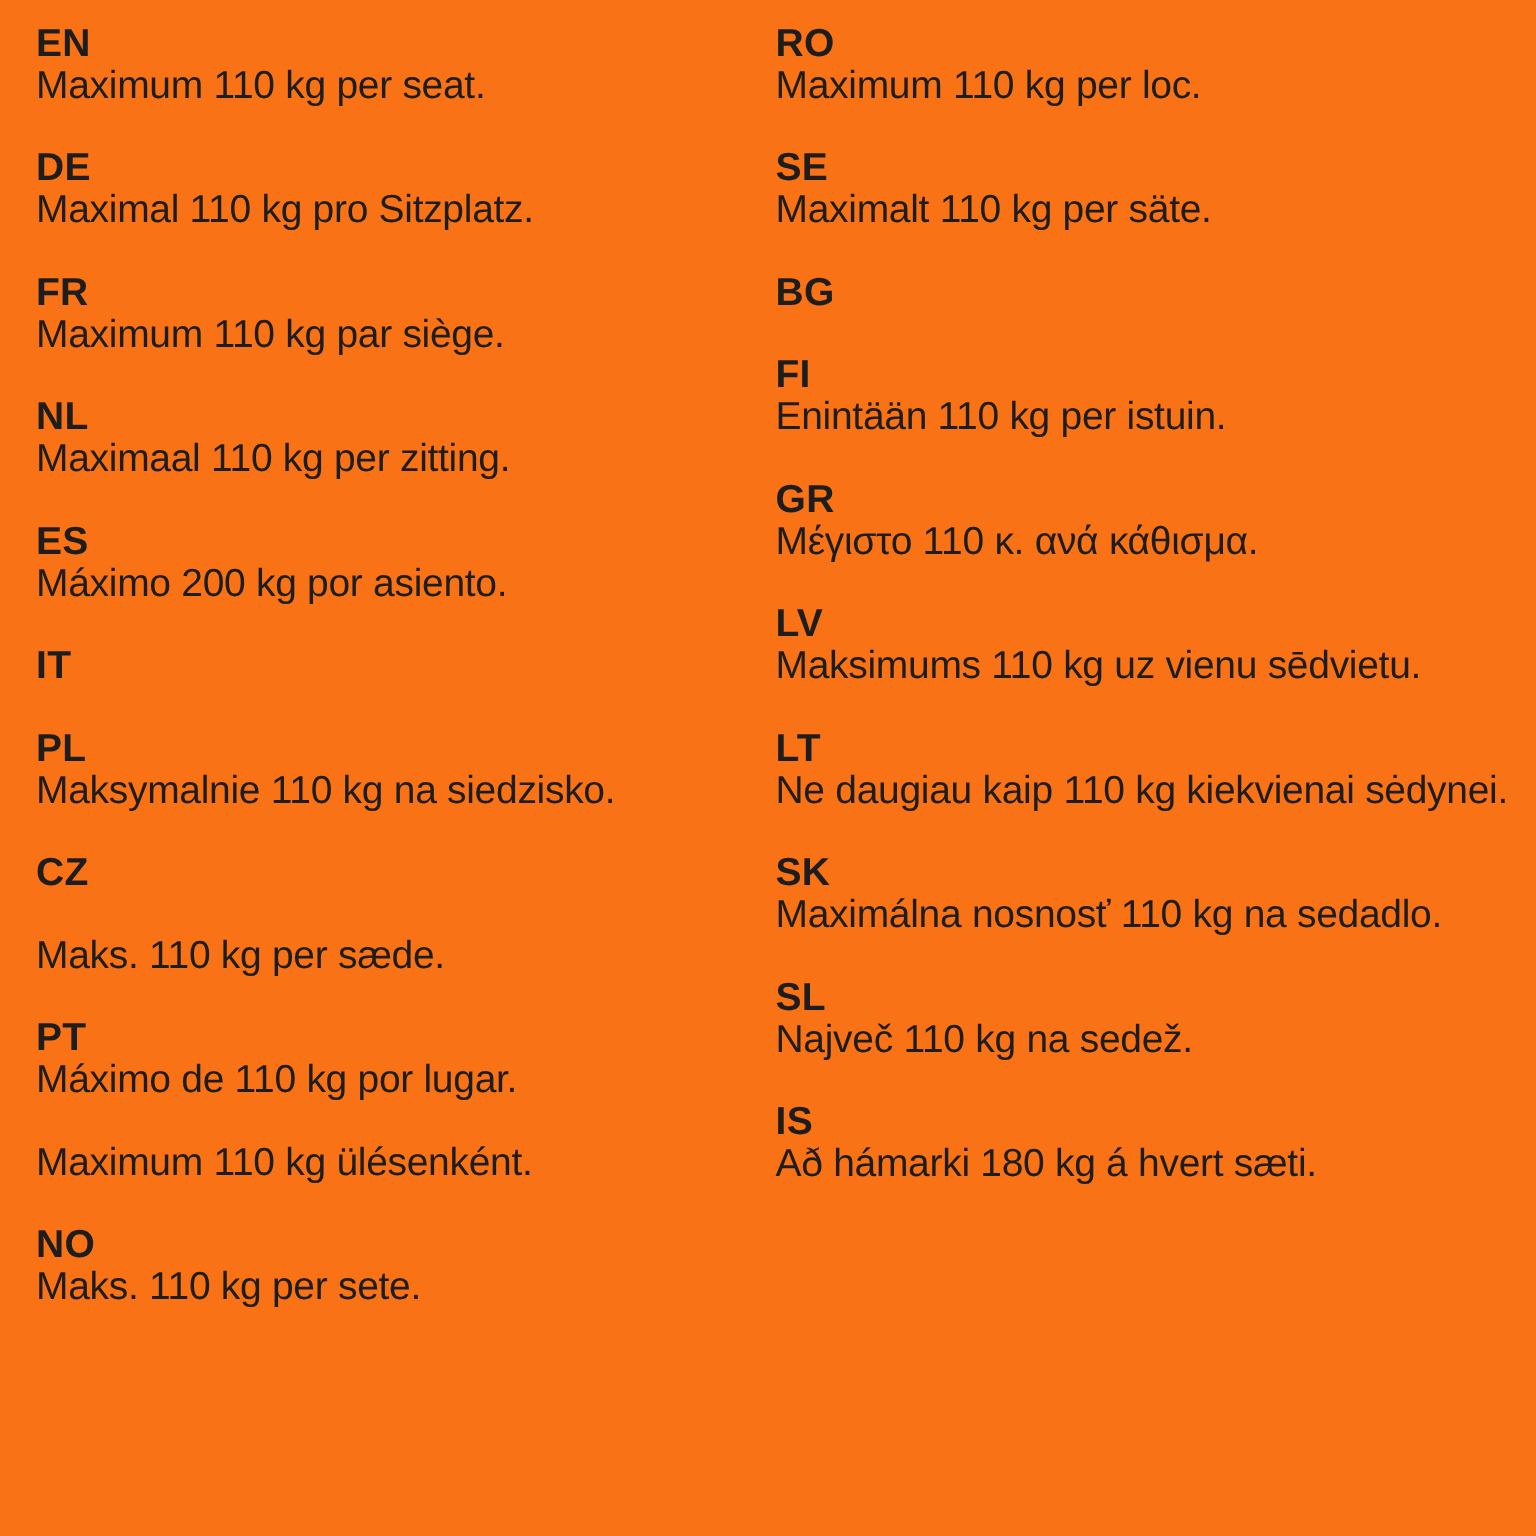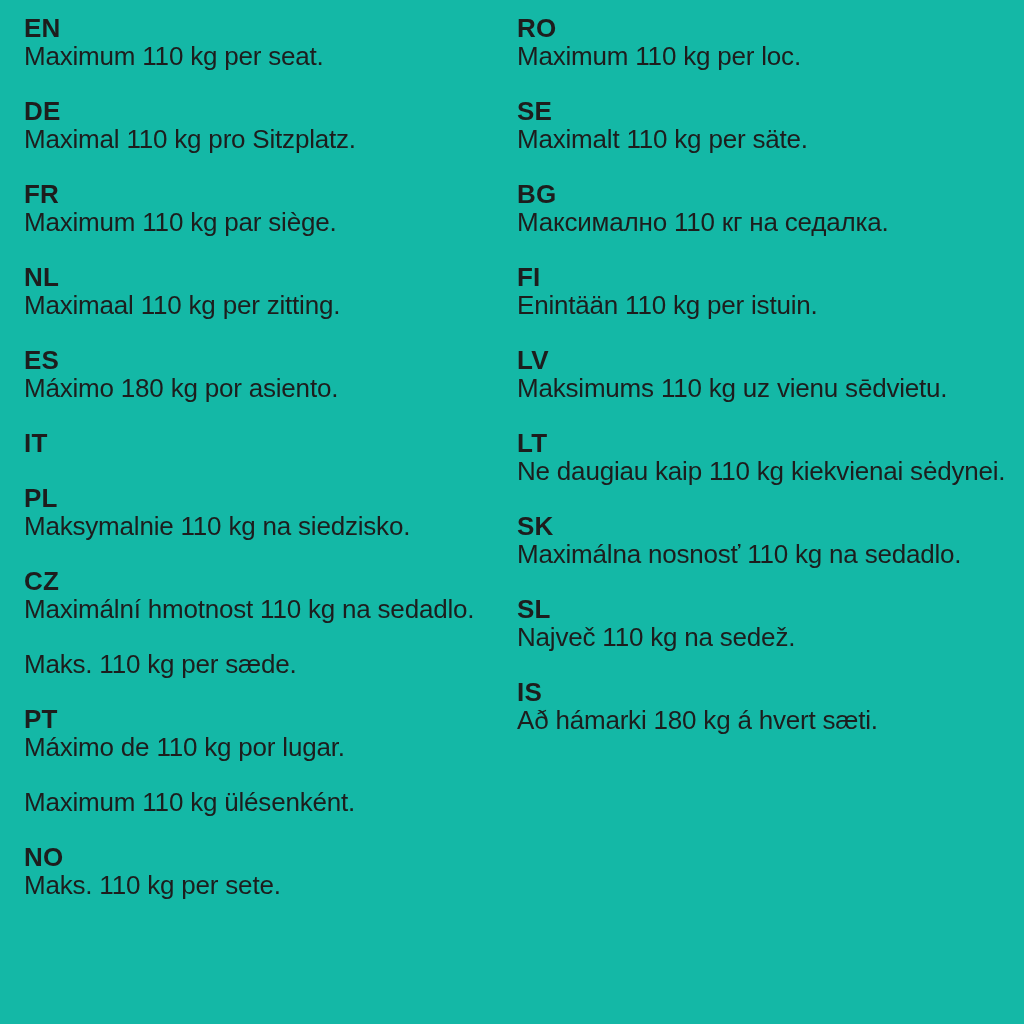--- a/index.html
+++ b/index.html
@@ -4,21 +4,21 @@
 <style>
   html, body {
     margin: 0;
     padding: 0;
     background: #ffffff;
   }
   .page {
     width: 1024px;
     height: 1024px;
     box-sizing: border-box;
-    background: #14b8a6;
+    background: #f97316;
     padding: 14px 10px 0 24px;
     display: flex;
     font-family: "Liberation Sans", "DejaVu Sans", sans-serif;
     color: #1d1d1d;
     overflow: hidden;
   }
   .col {
     display: flex;
     flex-direction: column;
   }
@@ -68,35 +68,34 @@
         <div class="text">Maximum 110 kg par siège.</div>
       </div>
 
       <div class="entry">
         <div class="code">NL</div>
         <div class="text">Maximaal 110 kg per zitting.</div>
       </div>
 
       <div class="entry">
         <div class="code">ES</div>
-        <div class="text">Máximo 180 kg por asiento.</div>
+        <div class="text">Máximo 200 kg por asiento.</div>
       </div>
 
       <div class="entry">
         <div class="code">IT</div>
       </div>
 
       <div class="entry">
         <div class="code">PL</div>
         <div class="text">Maksymalnie 110 kg na siedzisko.</div>
       </div>
 
       <div class="entry">
         <div class="code">CZ</div>
-        <div class="text">Maximální hmotnost 110 kg na sedadlo.</div>
       </div>
 
       <div class="entry">
         <div class="text">Maks. 110 kg per sæde.</div>
       </div>
 
       <div class="entry">
         <div class="code">PT</div>
         <div class="text">Máximo de 110 kg por lugar.</div>
       </div>
@@ -118,29 +117,32 @@
         <div class="text">Maximum 110 kg per loc.</div>
       </div>
 
       <div class="entry">
         <div class="code">SE</div>
         <div class="text">Maximalt 110 kg per säte.</div>
       </div>
 
       <div class="entry">
         <div class="code">BG</div>
-        <div class="text">Максимално 110 кг на седалка.</div>
       </div>
 
 
       <div class="entry">
         <div class="code">FI</div>
         <div class="text">Enintään 110 kg per istuin.</div>
       </div>
 
+      <div class="entry">
+        <div class="code">GR</div>
+        <div class="text">Μέγιστο 110 κ. ανά κάθισμα.</div>
+      </div>
 
 
       <div class="entry">
         <div class="code">LV</div>
         <div class="text">Maksimums 110 kg uz vienu sēdvietu.</div>
       </div>
 
       <div class="entry">
         <div class="code">LT</div>
         <div class="text">Ne daugiau kaip 110 kg kiekvienai sėdynei.</div>

